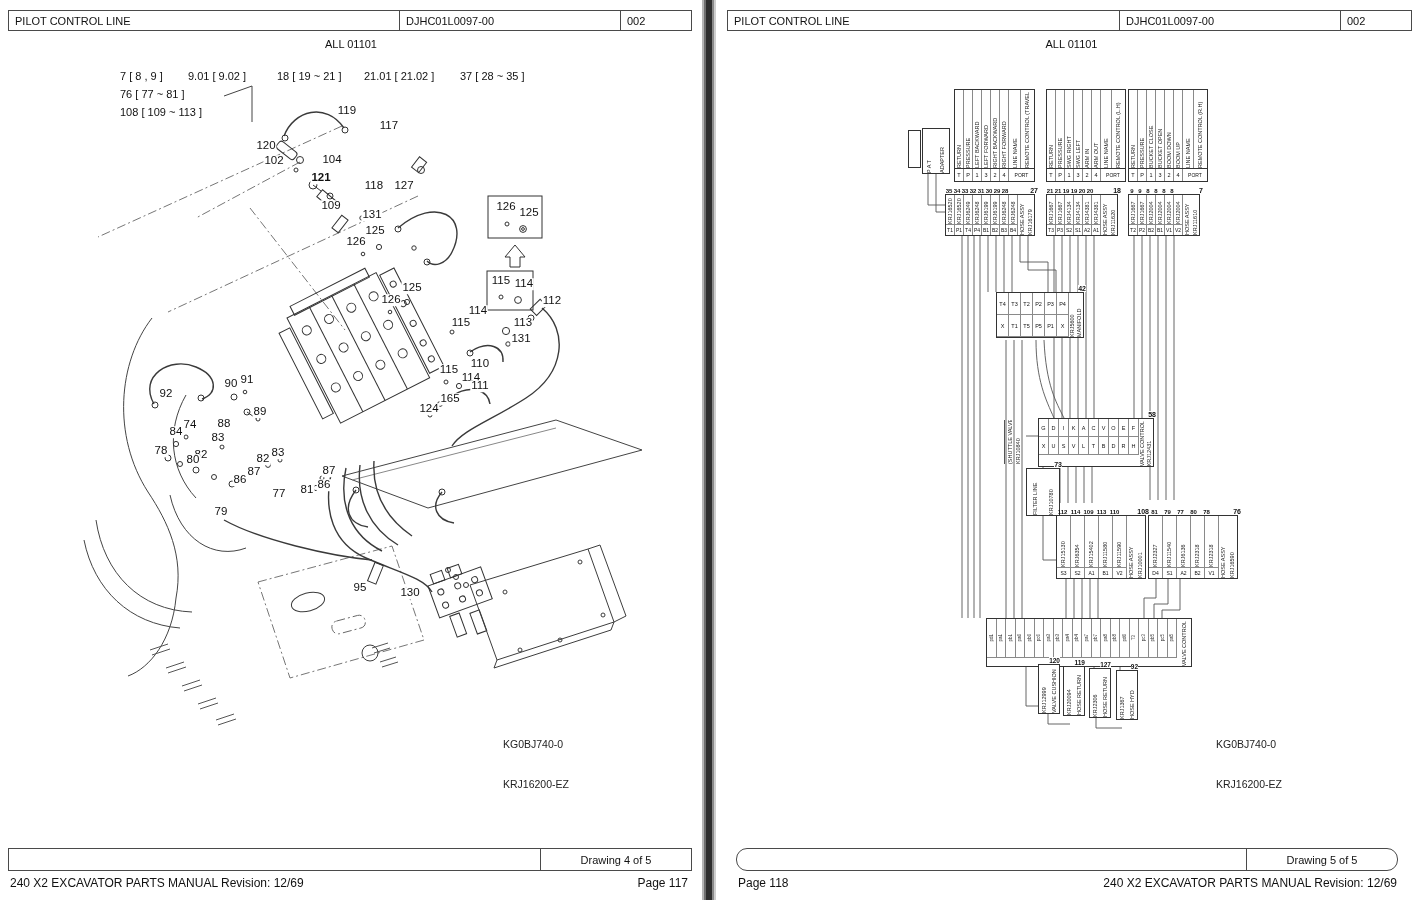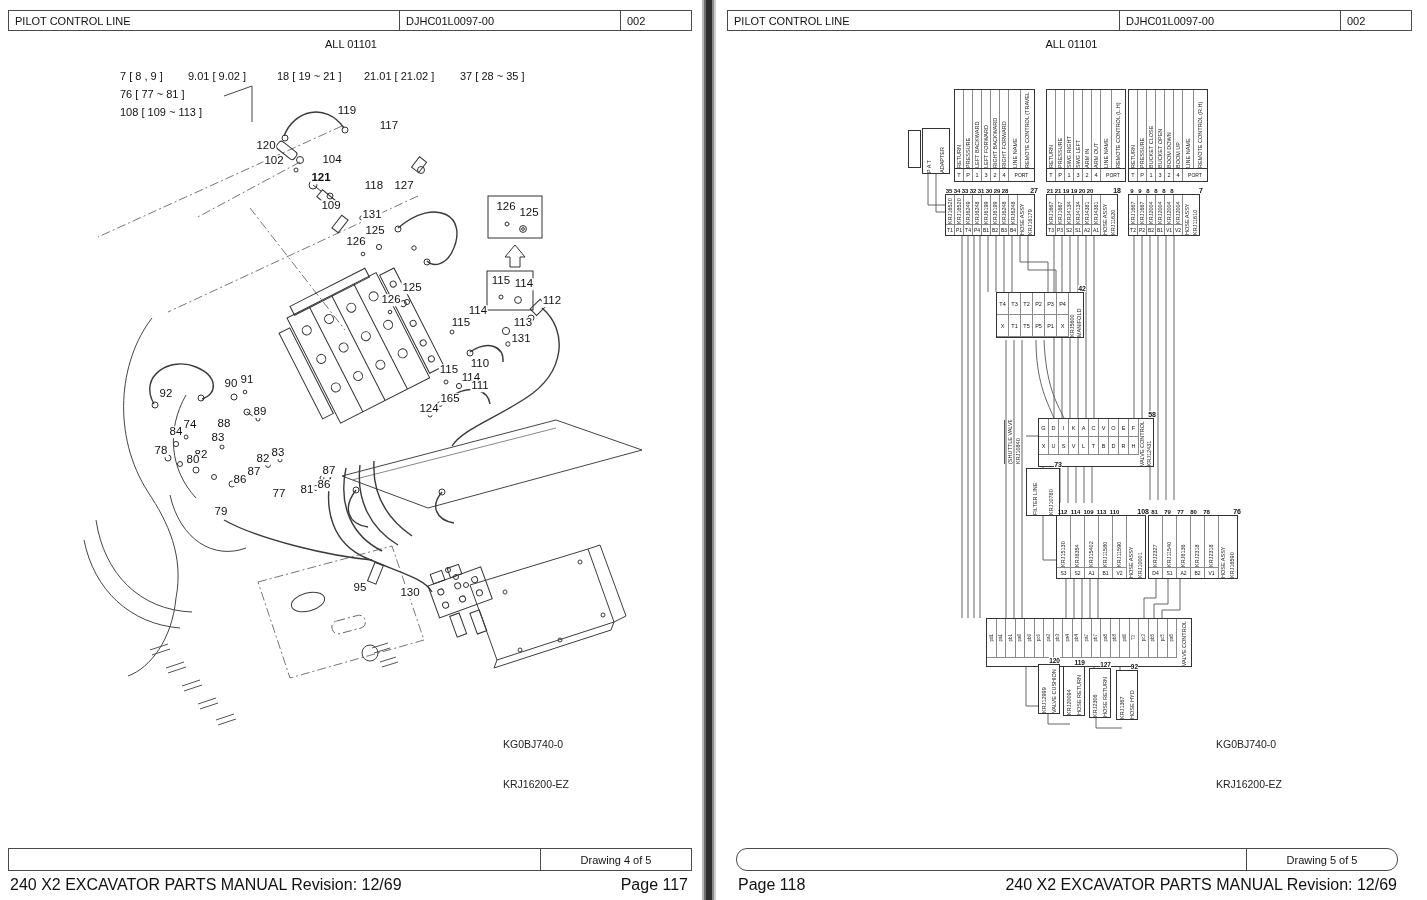--- a/index.html
+++ b/index.html
@@ -14,21 +14,21 @@
 
   
   .hdr{position:absolute;display:flex;height:19px;border:1px solid #4a4a4a;background:#fff;}
   .hdr .c{border-right:1px solid #4a4a4a;display:flex;align-items:center;padding:0 6px;
           font-size:11px;white-space:nowrap;overflow:hidden;}
   .hdr .c:last-child{border-right:none;}
   .subtitle{position:absolute;width:100%;text-align:center;font-size:11px;}
   .fbar{position:absolute;display:flex;height:21px;border:1px solid #4a4a4a;background:#fff;}
   .fbar .sp{flex:1;}
   .fbar .dw{width:150px;border-left:1px solid #4a4a4a;display:flex;align-items:center;justify-content:center;font-size:11px;}
-  .fline{position:absolute;font-size:16px;white-space:nowrap;}
+  .fline{position:absolute;font-size:12px;white-space:nowrap;}
 
   .refline{position:absolute;font-size:11px;white-space:nowrap;}
   .callout{position:absolute;transform:translate(-50%,-50%);font-size:11.5px;line-height:1;
            background:#fff;padding:0 1px;white-space:nowrap;}
   .codelabel{position:absolute;font-size:10.5px;line-height:1.25;white-space:pre;color:#222;}
 
   svg.diag{position:absolute;left:0;top:0;}
 
   
   .v{writing-mode:vertical-rl;transform:rotate(180deg);font-size:5.5px;line-height:1.15;

